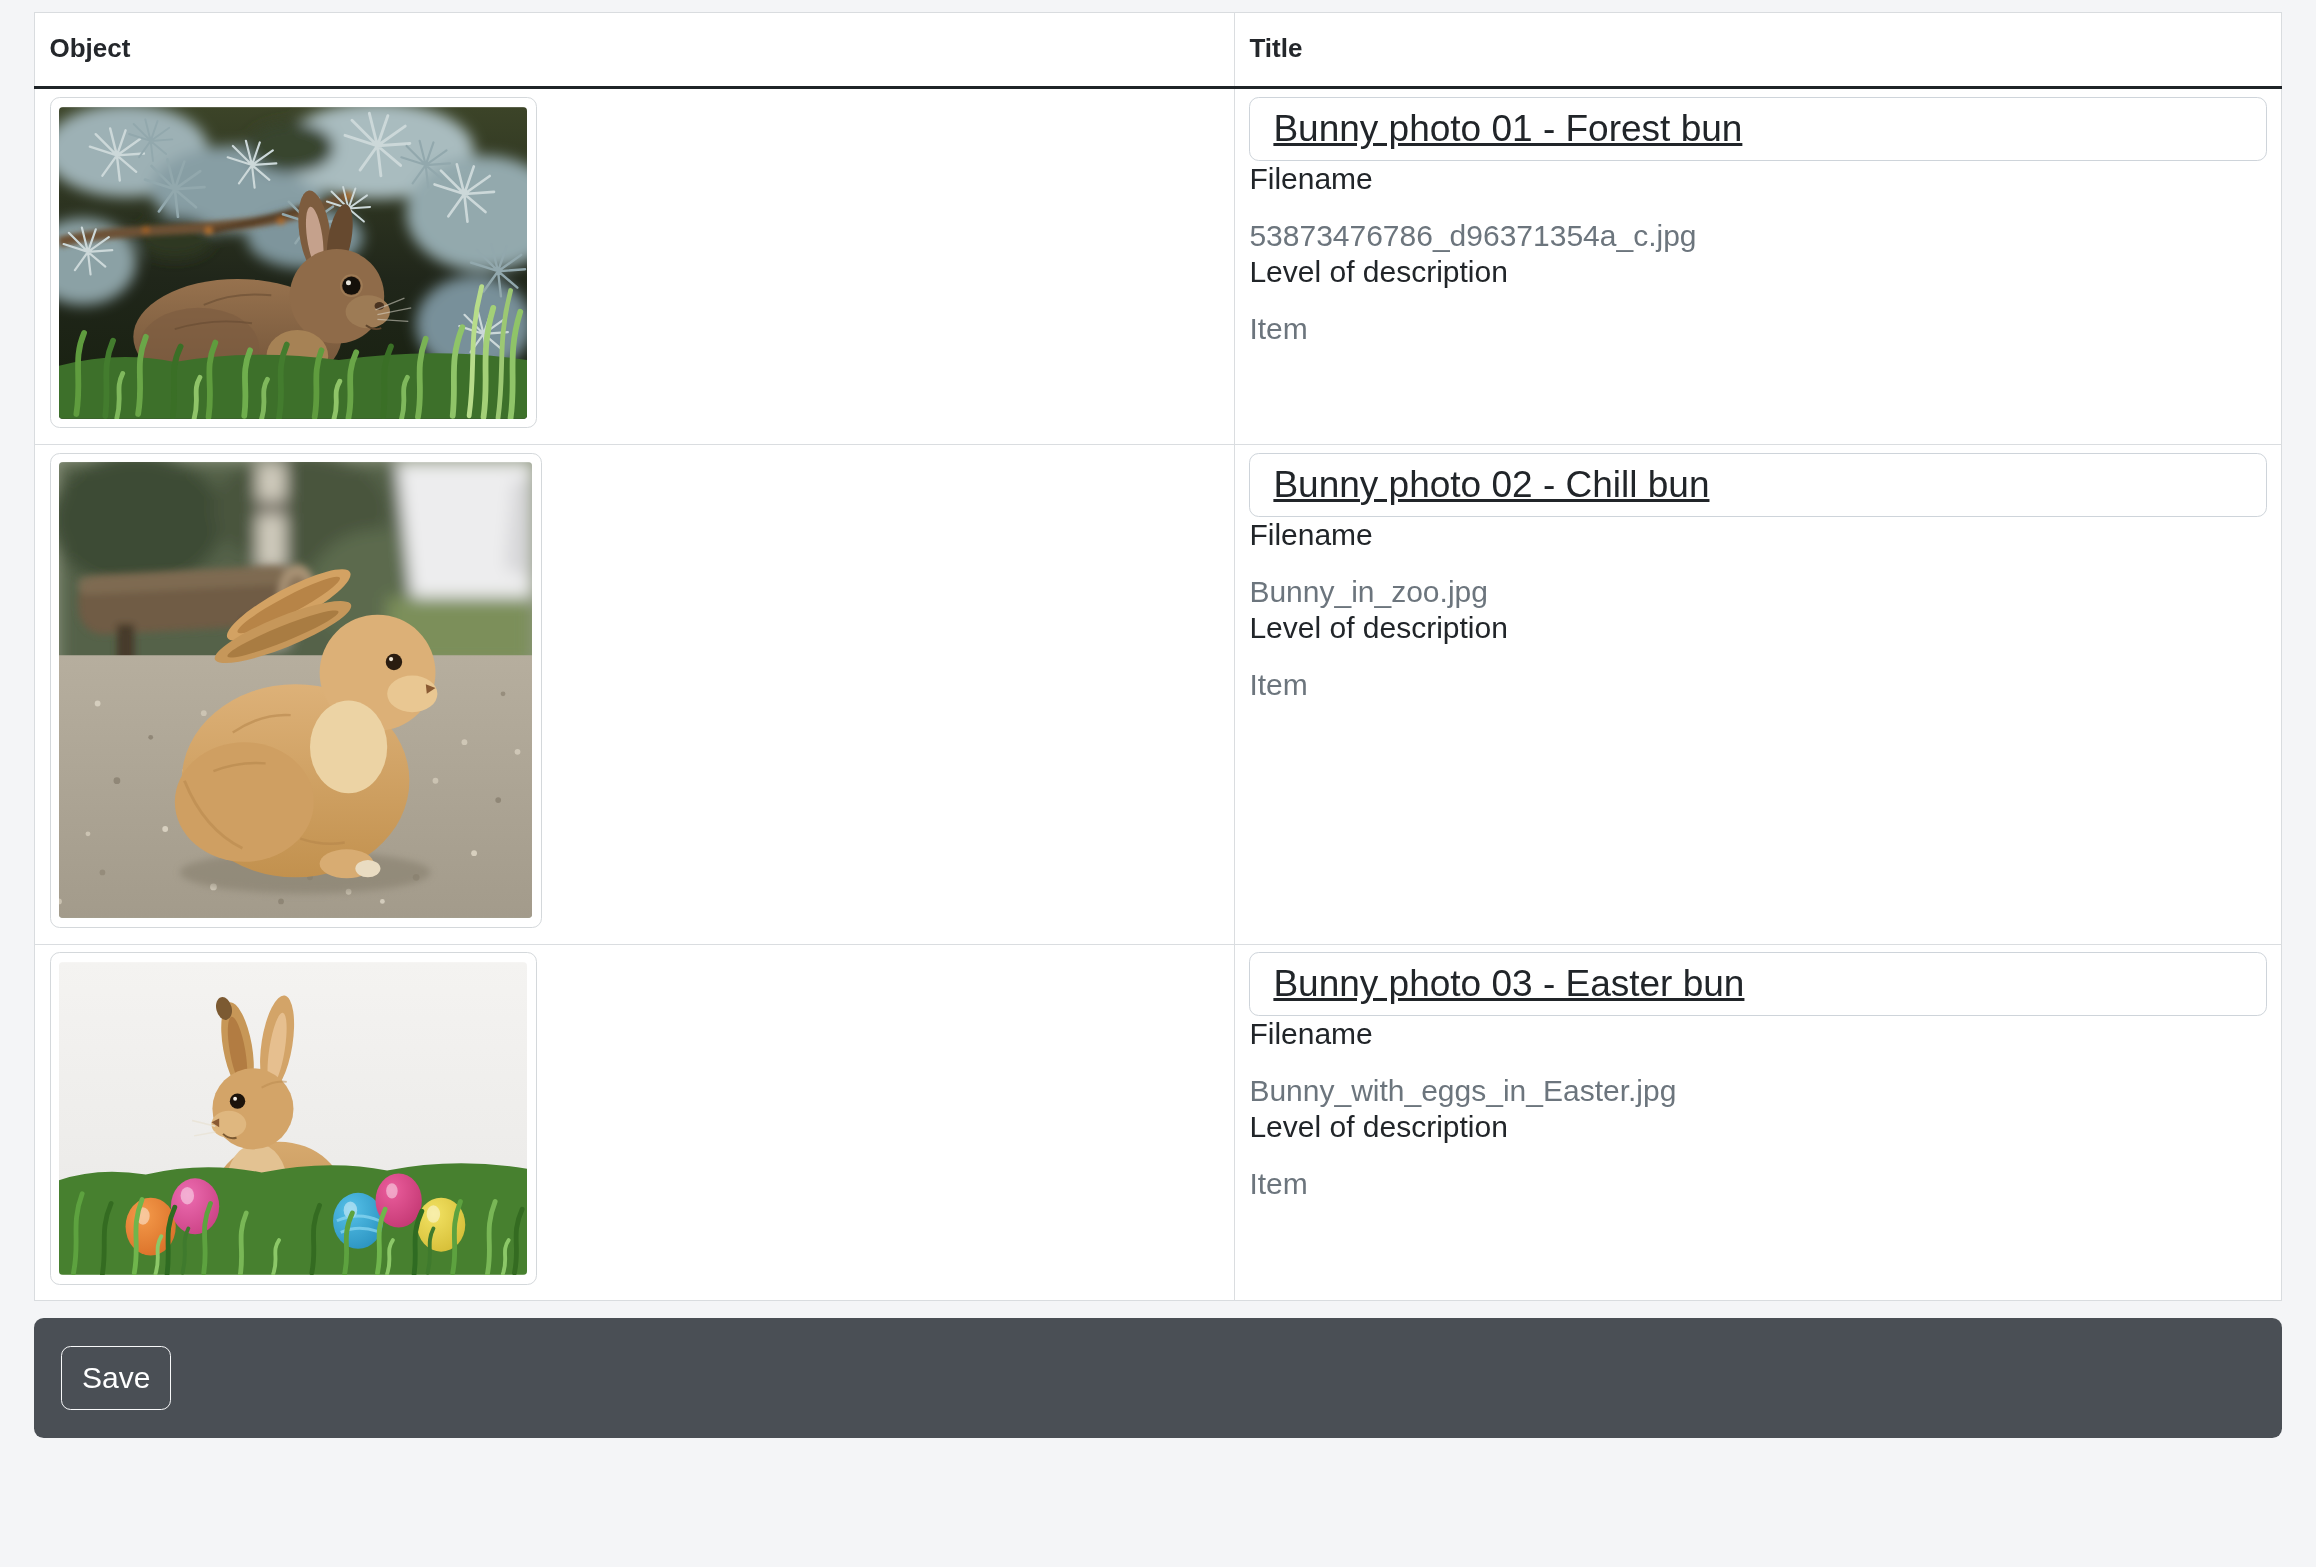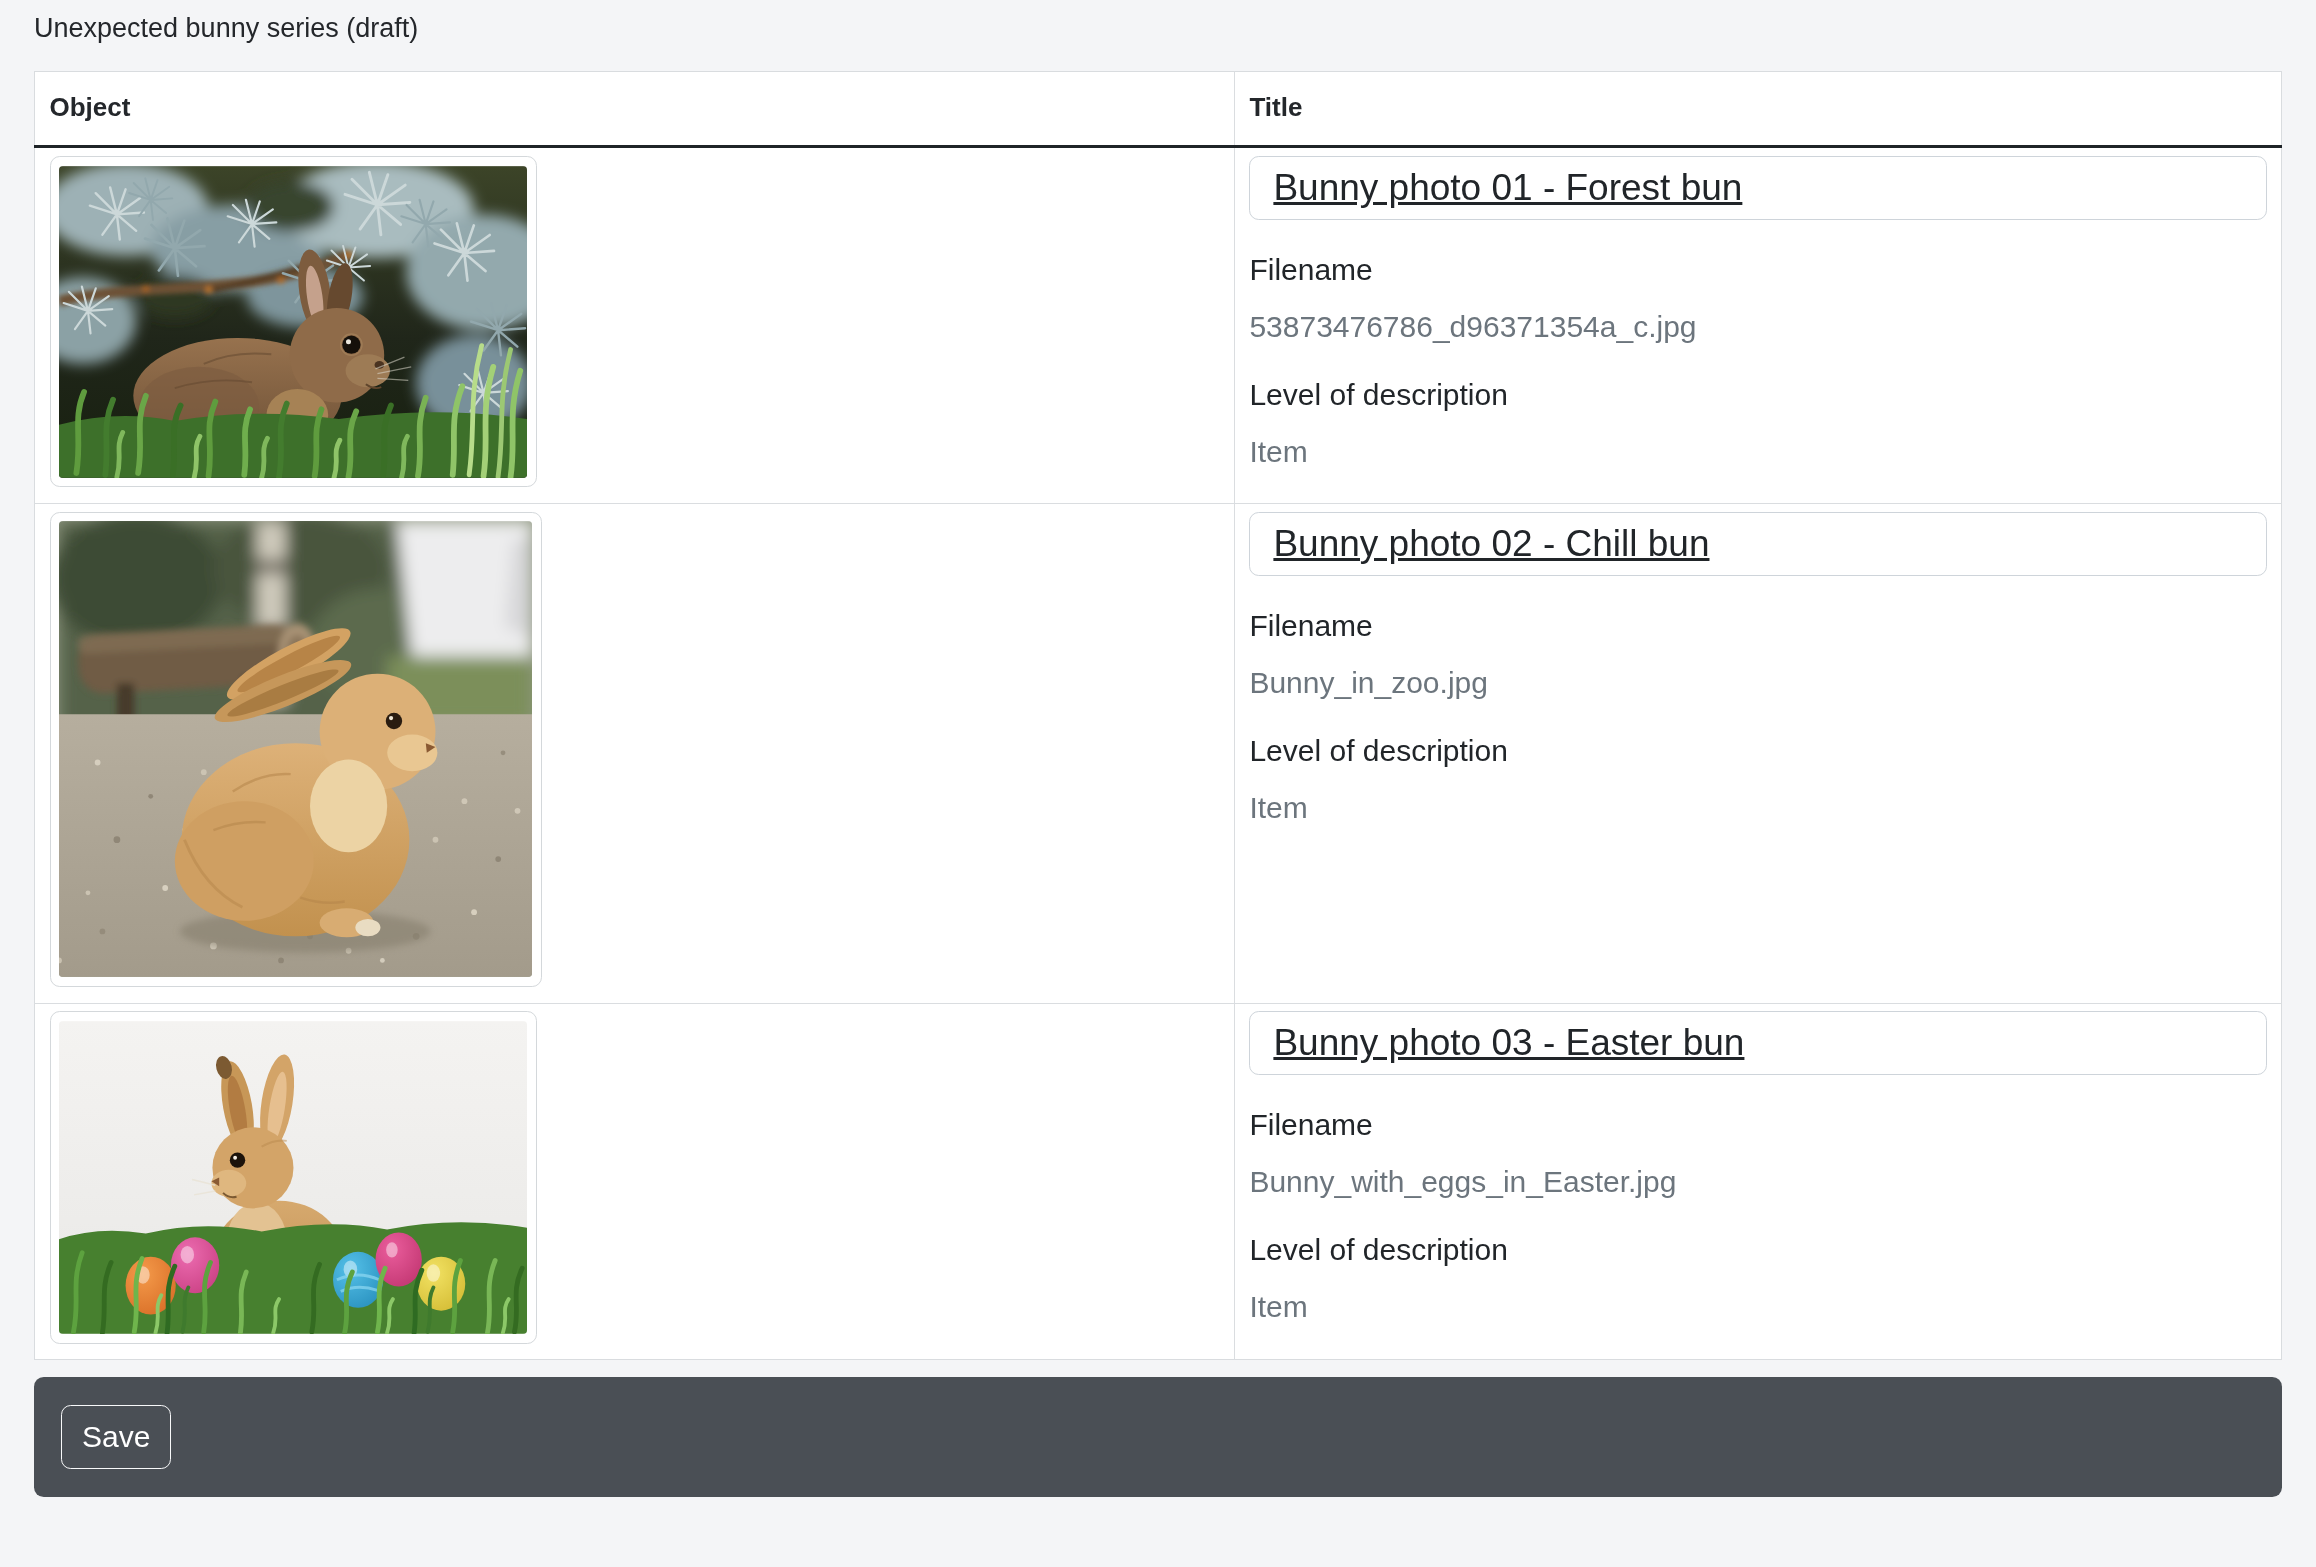--- a/index.html
+++ b/index.html
@@ -73,21 +73,20 @@
     border: 1px solid #ced4da;
     border-radius: 9.7px;
     background: #fff;
     outline: none;
     text-decoration: underline;
   }
   .meta-label {
     font-size: 30px;
     line-height: 36px;
     color: #212529;
-    margin-top: 32px;
   }
   .meta-value {
     font-size: 30px;
     line-height: 36px;
     color: #6c757d;
     margin-top: 21px;
   }
 
   .actions-bar {
     margin: 16.4px 34px 8.7px;
@@ -106,21 +105,20 @@
     border: 1px solid #f8f9fa;
     border-radius: 9.7px;
     cursor: pointer;
   }
 </style>
 </head>
 <body>
 
 <div class="container">
 
-  <div class="page-subtitle">Unexpected bunny series (draft)</div>
 
   <table class="objects-table">
     <thead>
       <tr>
         <th class="col-object">Object</th>
         <th class="col-title">Title</th>
       </tr>
     </thead>
     <tbody>
 

